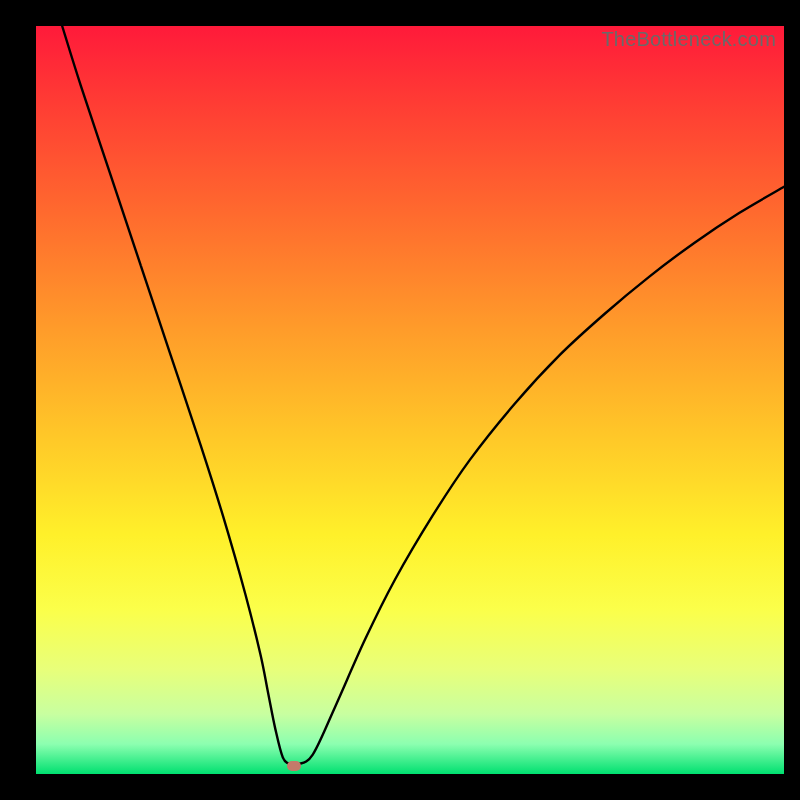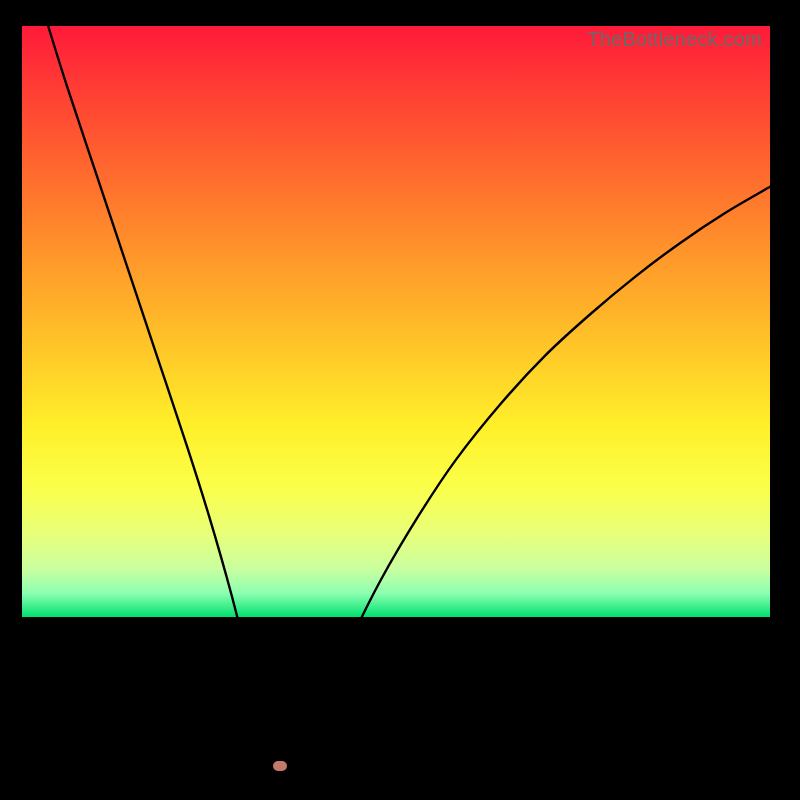--- a/index.html
+++ b/index.html
@@ -5,24 +5,24 @@
   * { margin: 0; padding: 0; box-sizing: border-box; }
   html, body { width: 800px; height: 800px; overflow: hidden; background: #000; }
   .frame {
     position: relative;
     width: 800px;
     height: 800px;
     background: #000;
   }
   .plot-area {
     position: absolute;
-    left: 22px;
+    left: 36px;
     top: 26px;
     width: 748px;
-    height: 591px;
+    height: 748px;
     background: linear-gradient(to bottom,
       #ff1a3a 0%,
       #ff3b34 10%,
       #ff6a2e 25%,
       #ff9a2a 40%,
       #ffc828 55%,
       #fff02a 68%,
       #fbff4a 78%,
       #e8ff7a 86%,
       #c8ffa0 92%,

